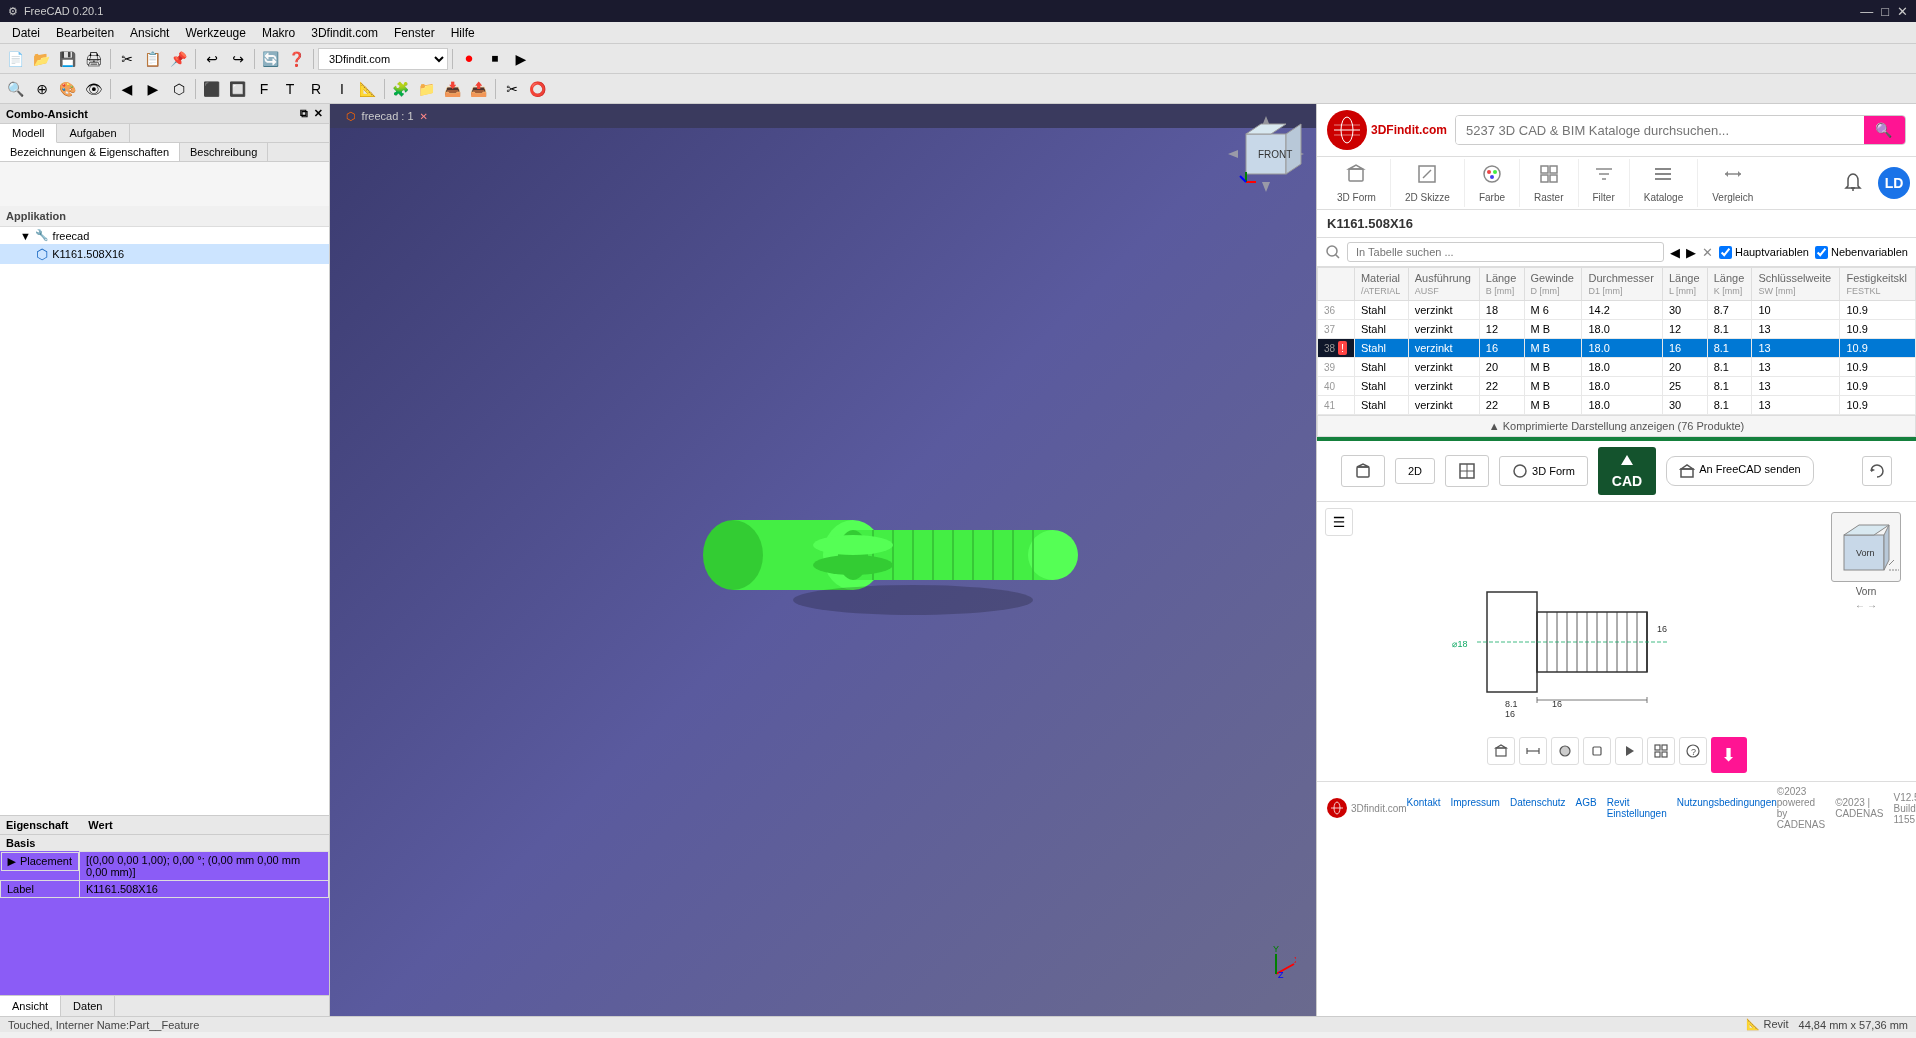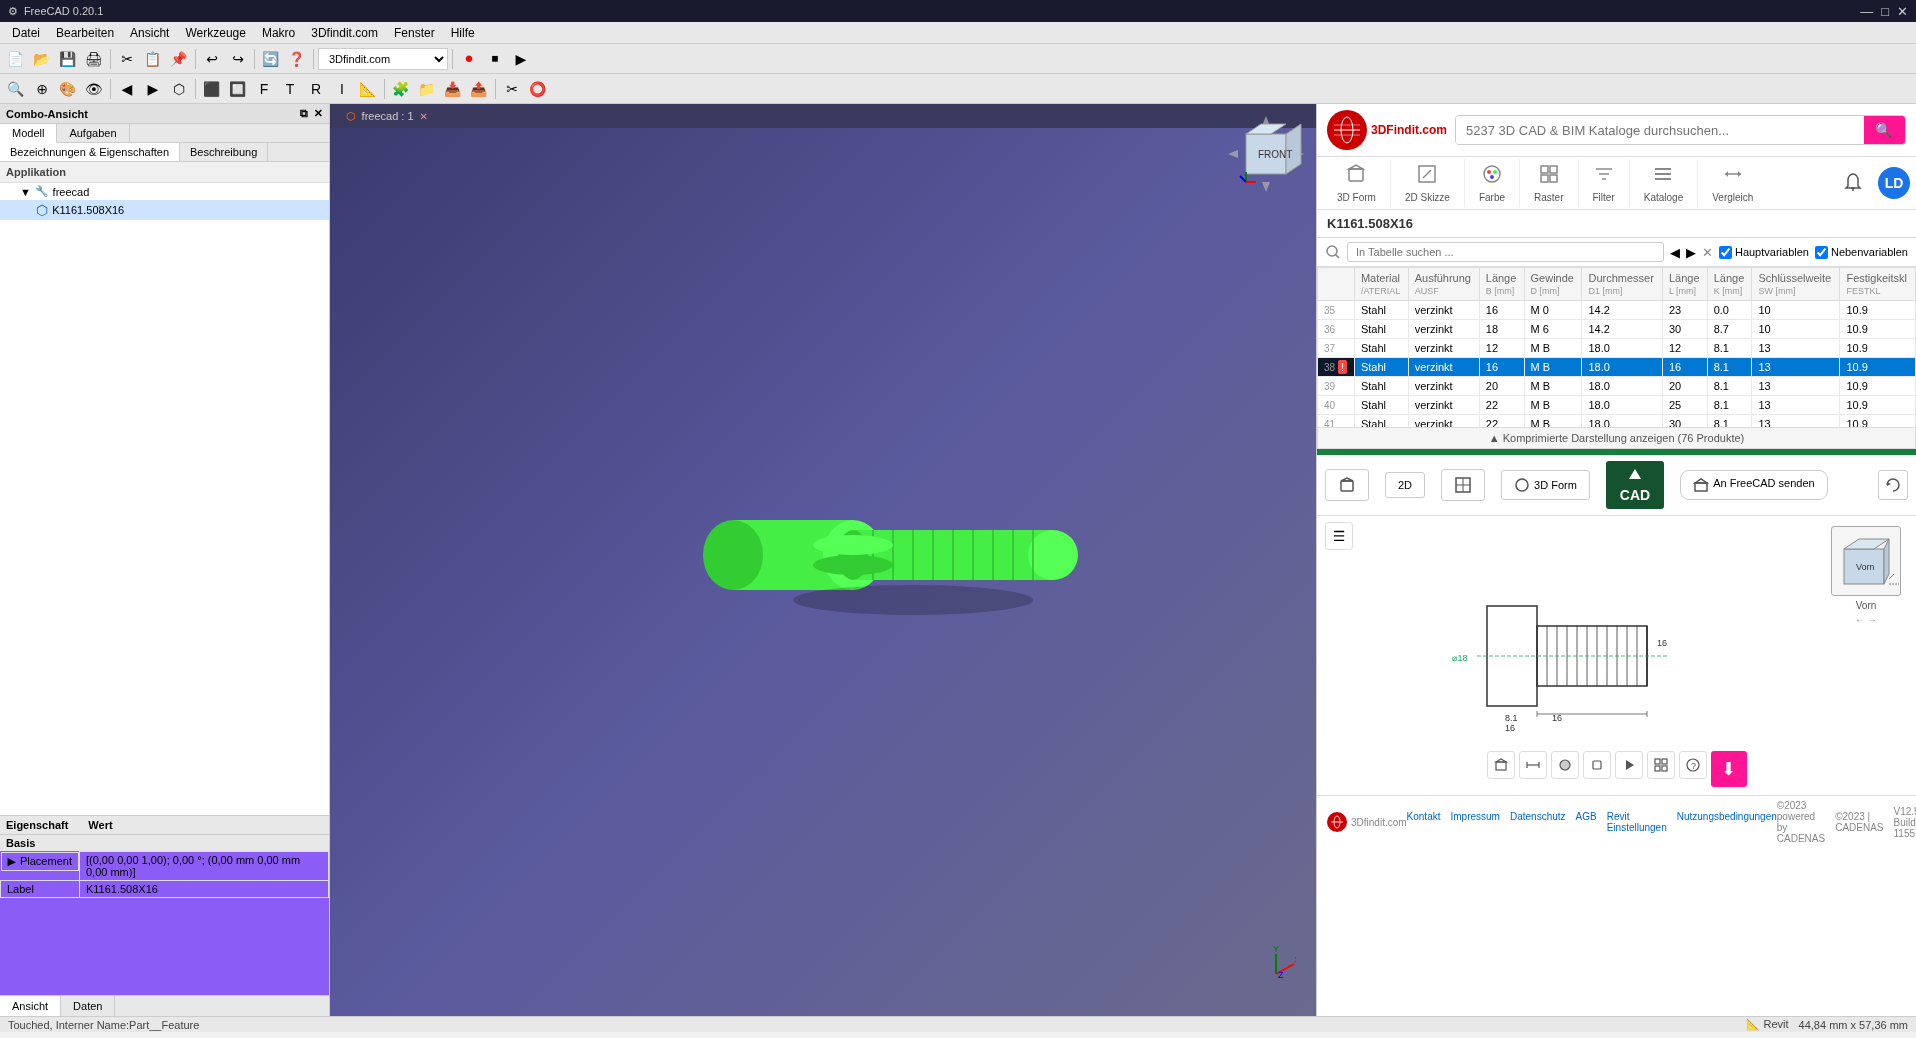--- a/index.html
+++ b/index.html
@@ -29,21 +29,21 @@
 
     
     .left-panel { width: 330px; background: #f5f5f5; border-right: 1px solid #ccc; display: flex; flex-direction: column; }
     .combo-ansicht-header { background: #e0e0e0; border-bottom: 1px solid #ccc; padding: 3px 6px; display: flex; align-items: center; justify-content: space-between; font-size: 11px; font-weight: bold; }
     .combo-ansicht-tabs { display: flex; border-bottom: 1px solid #ccc; background: #e8e8e8; }
     .combo-tab { padding: 3px 12px; font-size: 11px; cursor: pointer; border-right: 1px solid #ccc; }
     .combo-tab.active { background: white; border-bottom: 1px solid white; margin-bottom: -1px; }
     .property-tabs { display: flex; border-bottom: 1px solid #ccc; background: #e8e8e8; font-size: 11px; }
     .property-tab { padding: 3px 10px; cursor: pointer; border-right: 1px solid #ccc; }
     .property-tab.active { background: white; }
-    .tree-area { flex: 1; background: white; overflow: auto; }
+    .tree-area { flex: 1; background: white; overflow: auto; margin-top: 44px; }
     .tree-section { padding: 4px 6px; font-size: 11px; font-weight: bold; color: #444; background: #f0f0f0; border-bottom: 1px solid #ddd; }
     .tree-item { padding: 2px 4px; font-size: 11px; display: flex; align-items: center; gap: 4px; cursor: pointer; }
     .tree-item.selected { background: #cce4ff; }
     .tree-item-indent { padding-left: 20px; }
     .tree-item-indent2 { padding-left: 36px; }
 
     
     .props-panel { height: 180px; border-top: 1px solid #ccc; background: #8b5cf6; overflow: auto; }
     .props-header { background: #e8e8e8; padding: 3px 6px; font-size: 11px; font-weight: bold; border-bottom: 1px solid #ccc; display: flex; gap: 20px; }
     .props-table { width: 100%; border-collapse: collapse; font-size: 11px; }
@@ -77,21 +77,21 @@
     .checkbox-label input { cursor: pointer; }
 
     
     .data-table { width: 100%; border-collapse: collapse; font-size: 11px; }
     .data-table th { background: #f5f5f5; border: 1px solid #ddd; padding: 4px 6px; text-align: left; font-weight: normal; color: #666; white-space: nowrap; position: sticky; top: 0; z-index: 1; }
     .data-table td { border: 1px solid #e8e8e8; padding: 3px 6px; white-space: nowrap; }
     .data-table tr.selected td { background: #0078d4; color: white; }
     .data-table tr.selected td.has-icon { background: #0f172a; }
 
     
-    .action-row { border-top: 6px solid #15803d; padding: 6px 8px; display: flex; gap: 16px; align-items: center; }
+    .action-row { border-top: 4px solid #15803d; padding: 6px 24px; display: flex; gap: 10px; align-items: center; }
     .btn-3d { background: white; border: 1px solid #ccc; padding: 6px 12px; cursor: pointer; font-size: 11px; display: flex; align-items: center; gap: 4px; border-radius: 3px; }
     .btn-cad { background: #14532d; border: none; padding: 6px 14px; cursor: pointer; font-size: 14px; color: white; display: flex; align-items: center; gap: 4px; border-radius: 3px; font-weight: bold; flex-direction: column; }
     .btn-freecad { background: white; border: 1px solid #ccc; padding: 6px 12px; cursor: pointer; font-size: 11px; display: flex; align-items: flex-start; gap: 4px; border-radius: 9px; }
     .btn-rotate { background: white; border: 1px solid #ccc; width: 30px; height: 30px; cursor: pointer; display: flex; align-items: center; justify-content: center; border-radius: 3px; margin-left: auto; }
 
     
     .preview-area { height: 280px; border-top: 1px solid #ddd; position: relative; background: white; display: flex; }
     .preview-content { flex: 1; display: flex; align-items: center; justify-content: center; position: relative; }
     .preview-right { width: 100px; position: relative; display: flex; flex-direction: column; align-items: center; justify-content: flex-start; padding-top: 10px; }
     .view-cube-mini { width: 70px; height: 70px; border: 1px solid #aaa; background: #f5f5f5; display: flex; align-items: center; justify-content: center; font-size: 10px; color: #666; border-radius: 3px; }
@@ -474,32 +474,20 @@
             <th>Länge<br><span style="color:#999;font-size:9px">B [mm]</span></th>
             <th>Gewinde<br><span style="color:#999;font-size:9px">D [mm]</span></th>
             <th>Durchmesser<br><span style="color:#999;font-size:9px">D1 [mm]</span></th>
             <th>Länge<br><span style="color:#999;font-size:9px">L [mm]</span></th>
             <th>Länge<br><span style="color:#999;font-size:9px">K [mm]</span></th>
             <th>Schlüsselweite<br><span style="color:#999;font-size:9px">SW [mm]</span></th>
             <th>Festigkeitskl<br><span style="color:#999;font-size:9px">FESTKL</span></th>
           </tr>
         </thead>
         <tbody id="table-body">
-        <tr>
-              <td style="color: rgb(153, 153, 153); font-size: 10px;">35</td>
-              <td>Stahl</td>
-              <td>verzinkt</td>
-              <td>16</td>
-              <td>M 0</td>
-              <td>14.2</td>
-              <td>23</td>
-              <td>0.0</td>
-              <td>10</td>
-              <td>10.9</td>
-            </tr>
             <tr>
               <td style="color: rgb(153, 153, 153); font-size: 10px;">36</td>
               <td>Stahl</td>
               <td>verzinkt</td>
               <td>18</td>
               <td>M 6</td>
               <td>14.2</td>
               <td>30</td>
               <td>8.7</td>
               <td>10</td>

